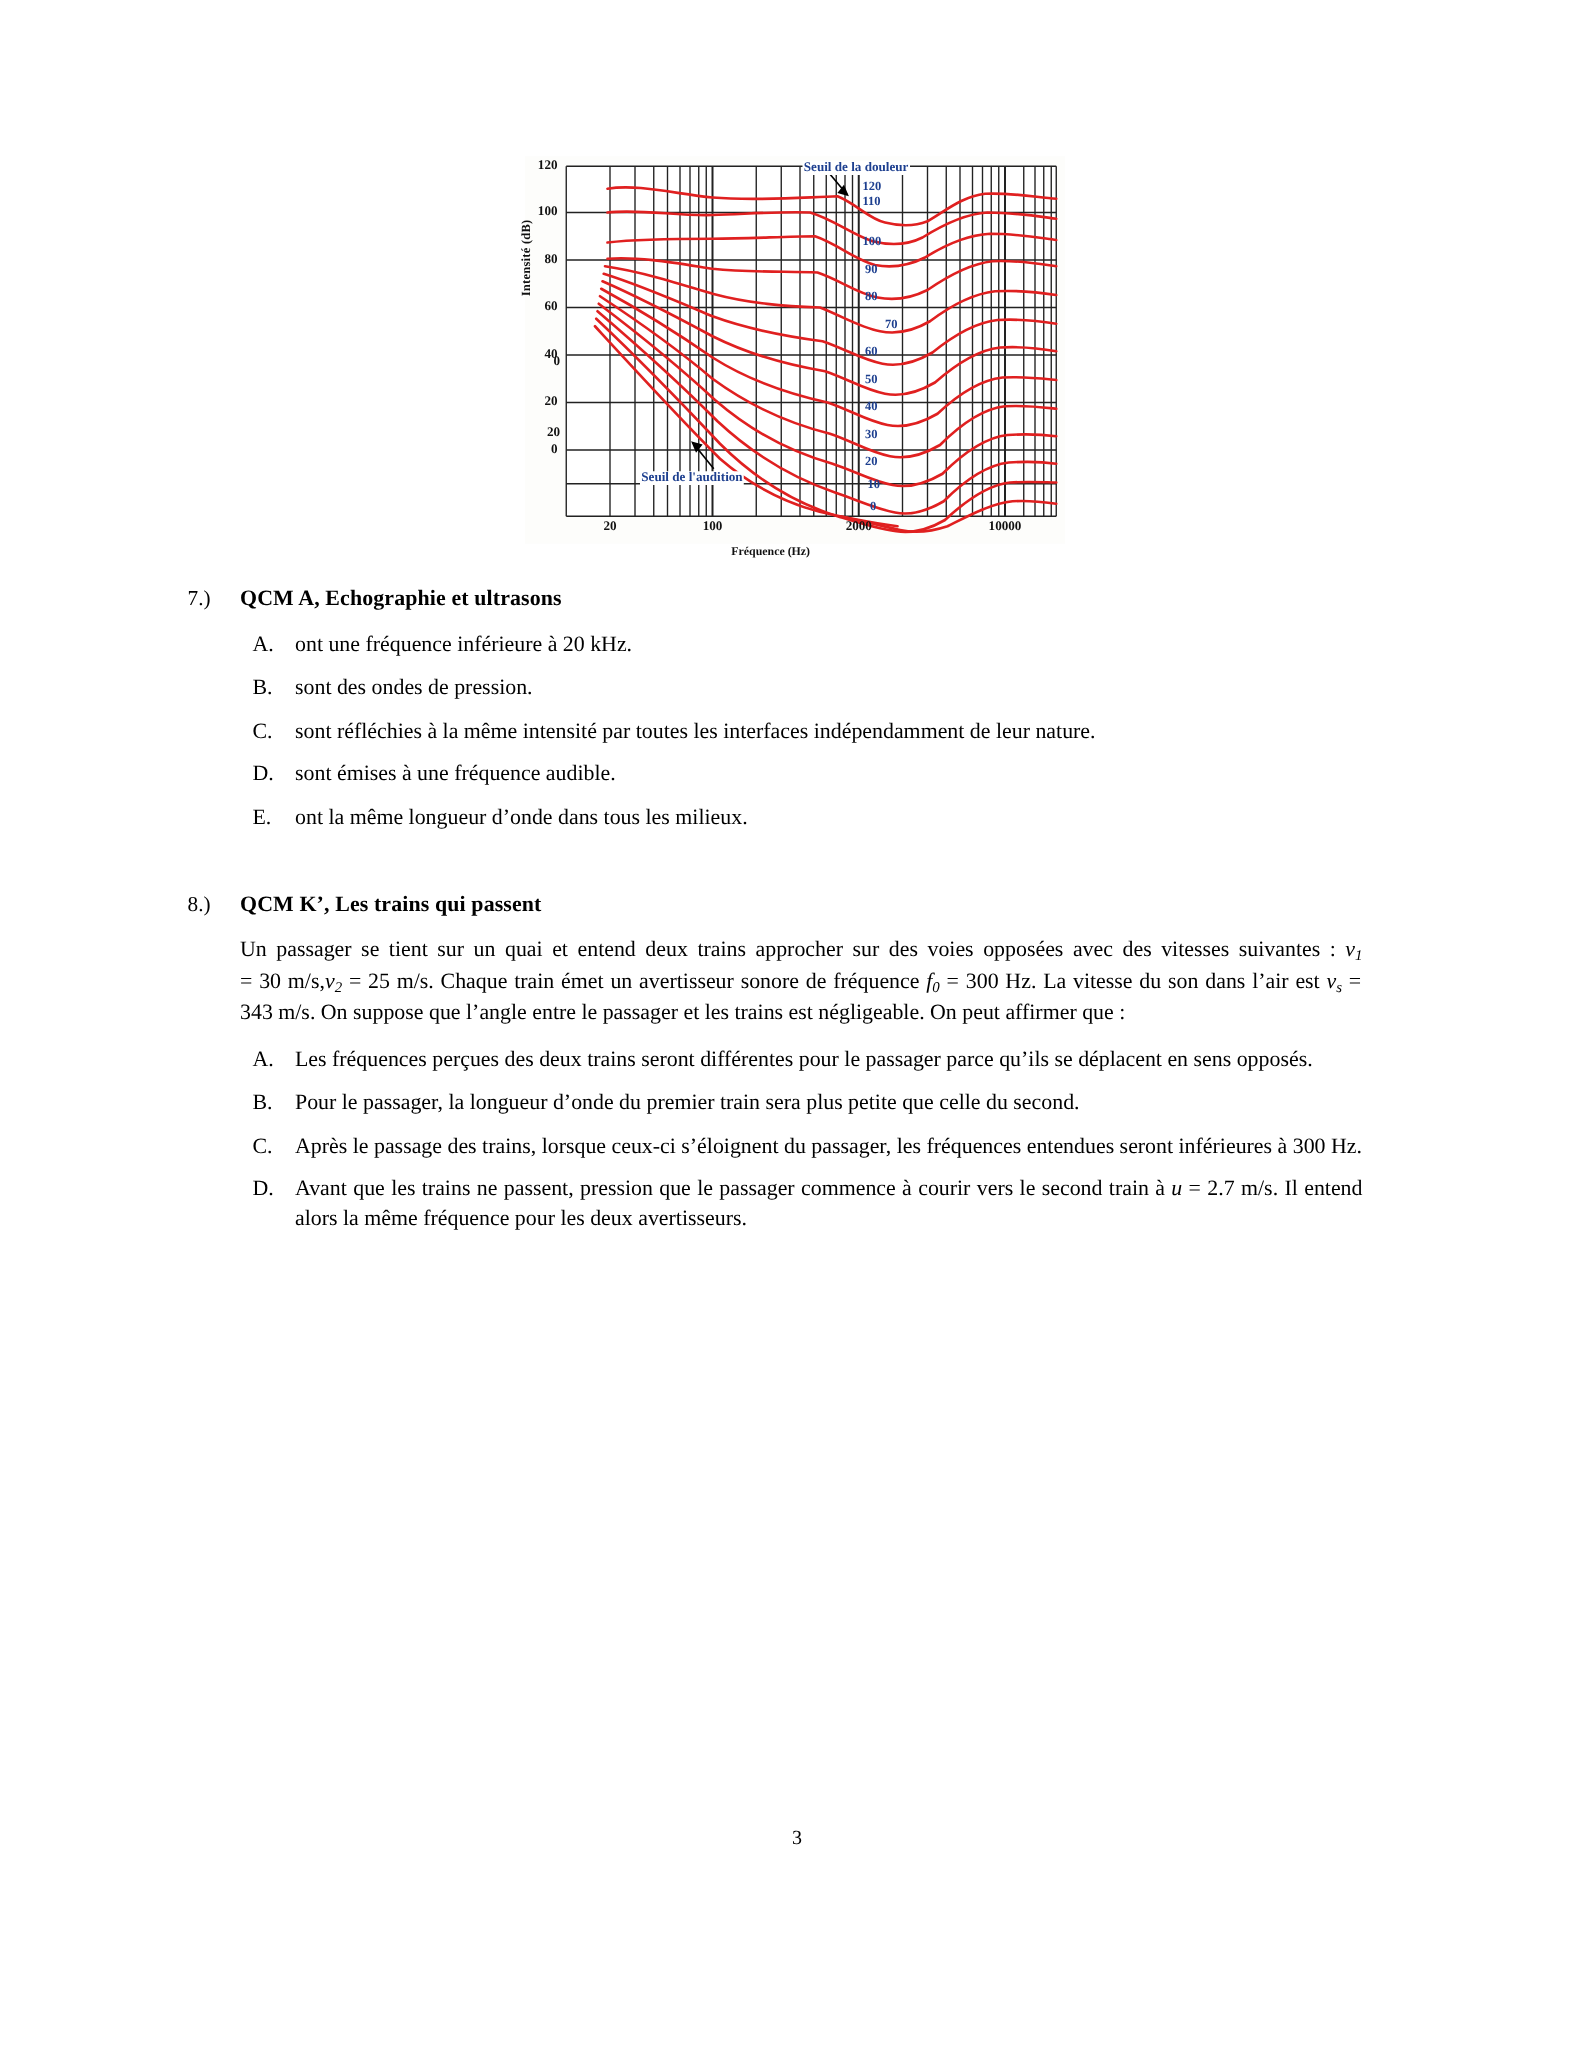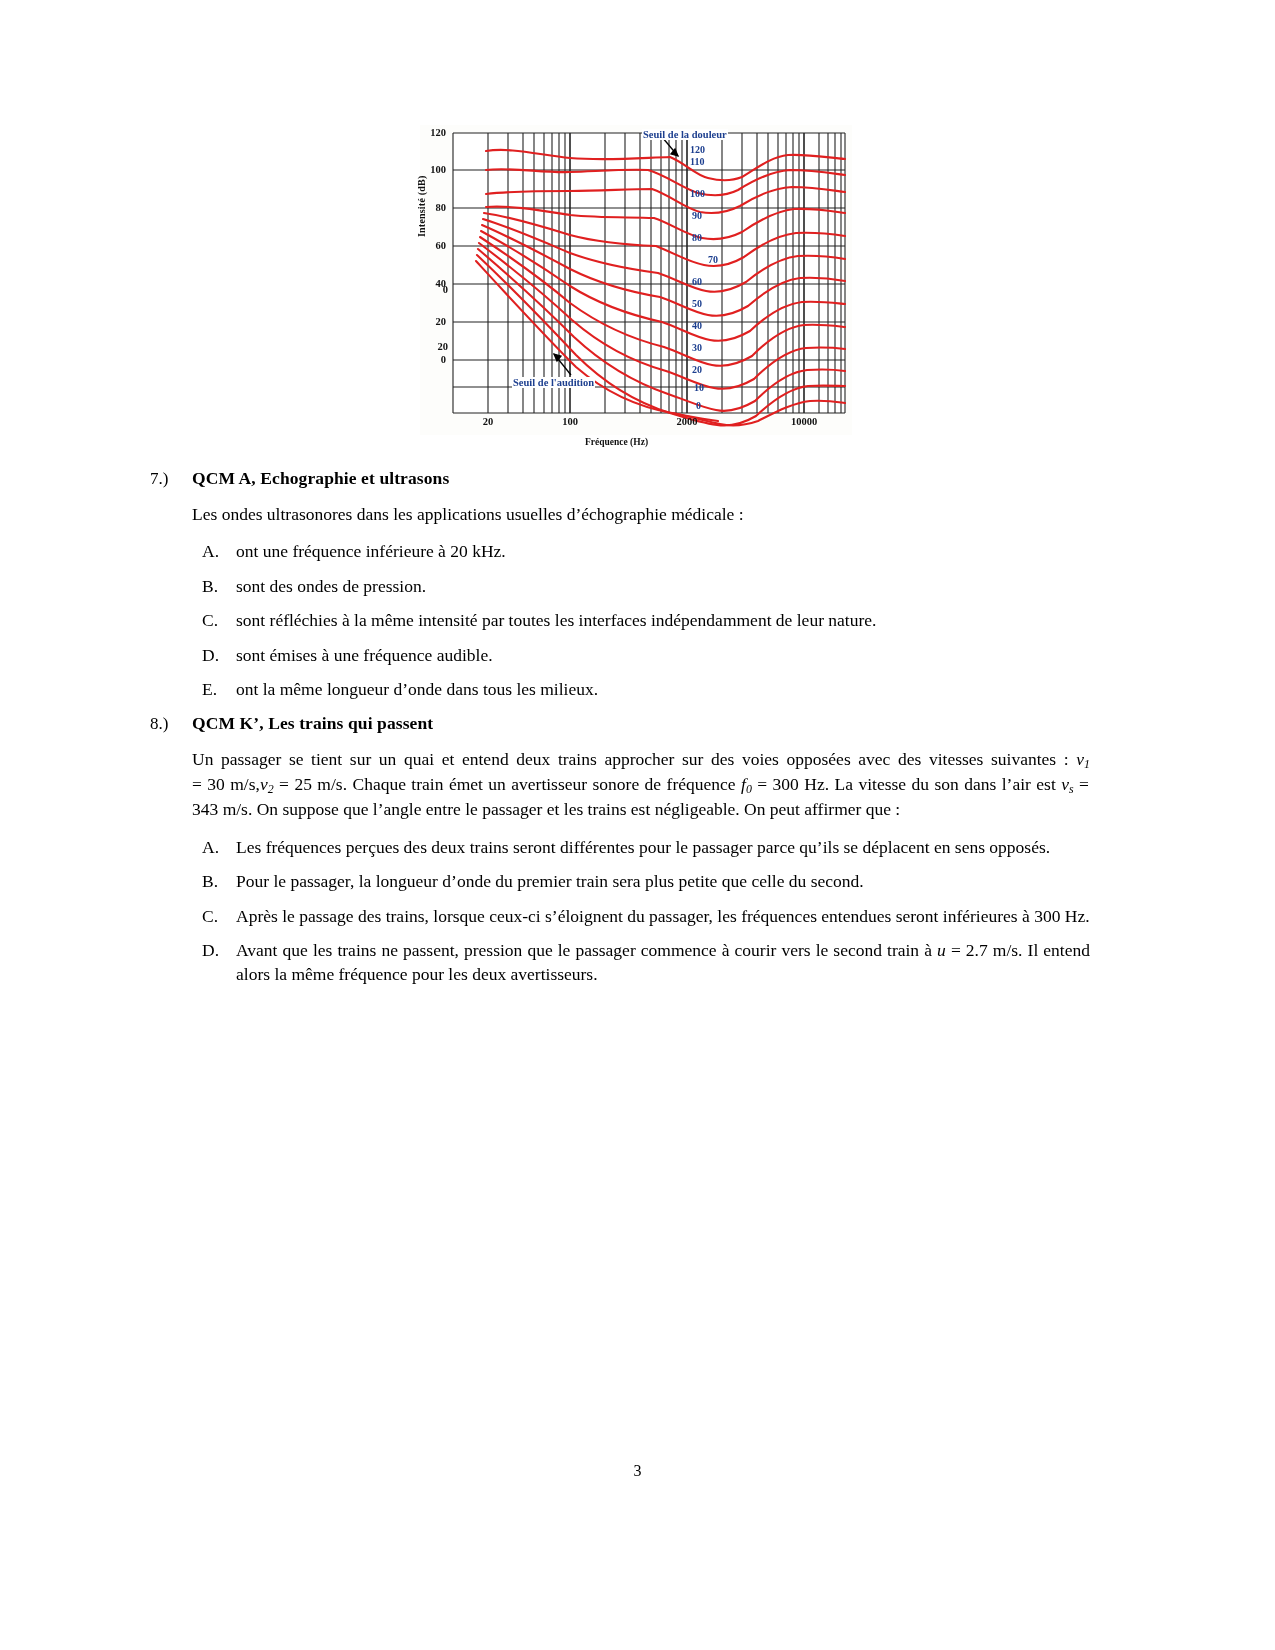--- a/index.html
+++ b/index.html
@@ -223,21 +223,20 @@
       <div class="annot boxed" style="left:92px;top:252px;">Seuil de l'audition</div>
 
     </div>
   </div>
 
   <div class="qblock" style="top:468px;">
     <div class="qhead">
       <span class="qnum">7.)</span>
       <span class="qtitle">QCM A, Echographie et ultrasons</span>
     </div>
-    <div class="qintro">Les ondes ultrasonores dans les applications usuelles d’échographie médicale :</div>
     <div class="opts">
       <div class="opt">
         <span class="letter">A.</span>
         <span class="otext">ont une fréquence inférieure à 20 kHz.</span>
       </div>
       <div class="opt">
         <span class="letter">B.</span>
         <span class="otext">sont des ondes de pression.</span>
       </div>
       <div class="opt">

